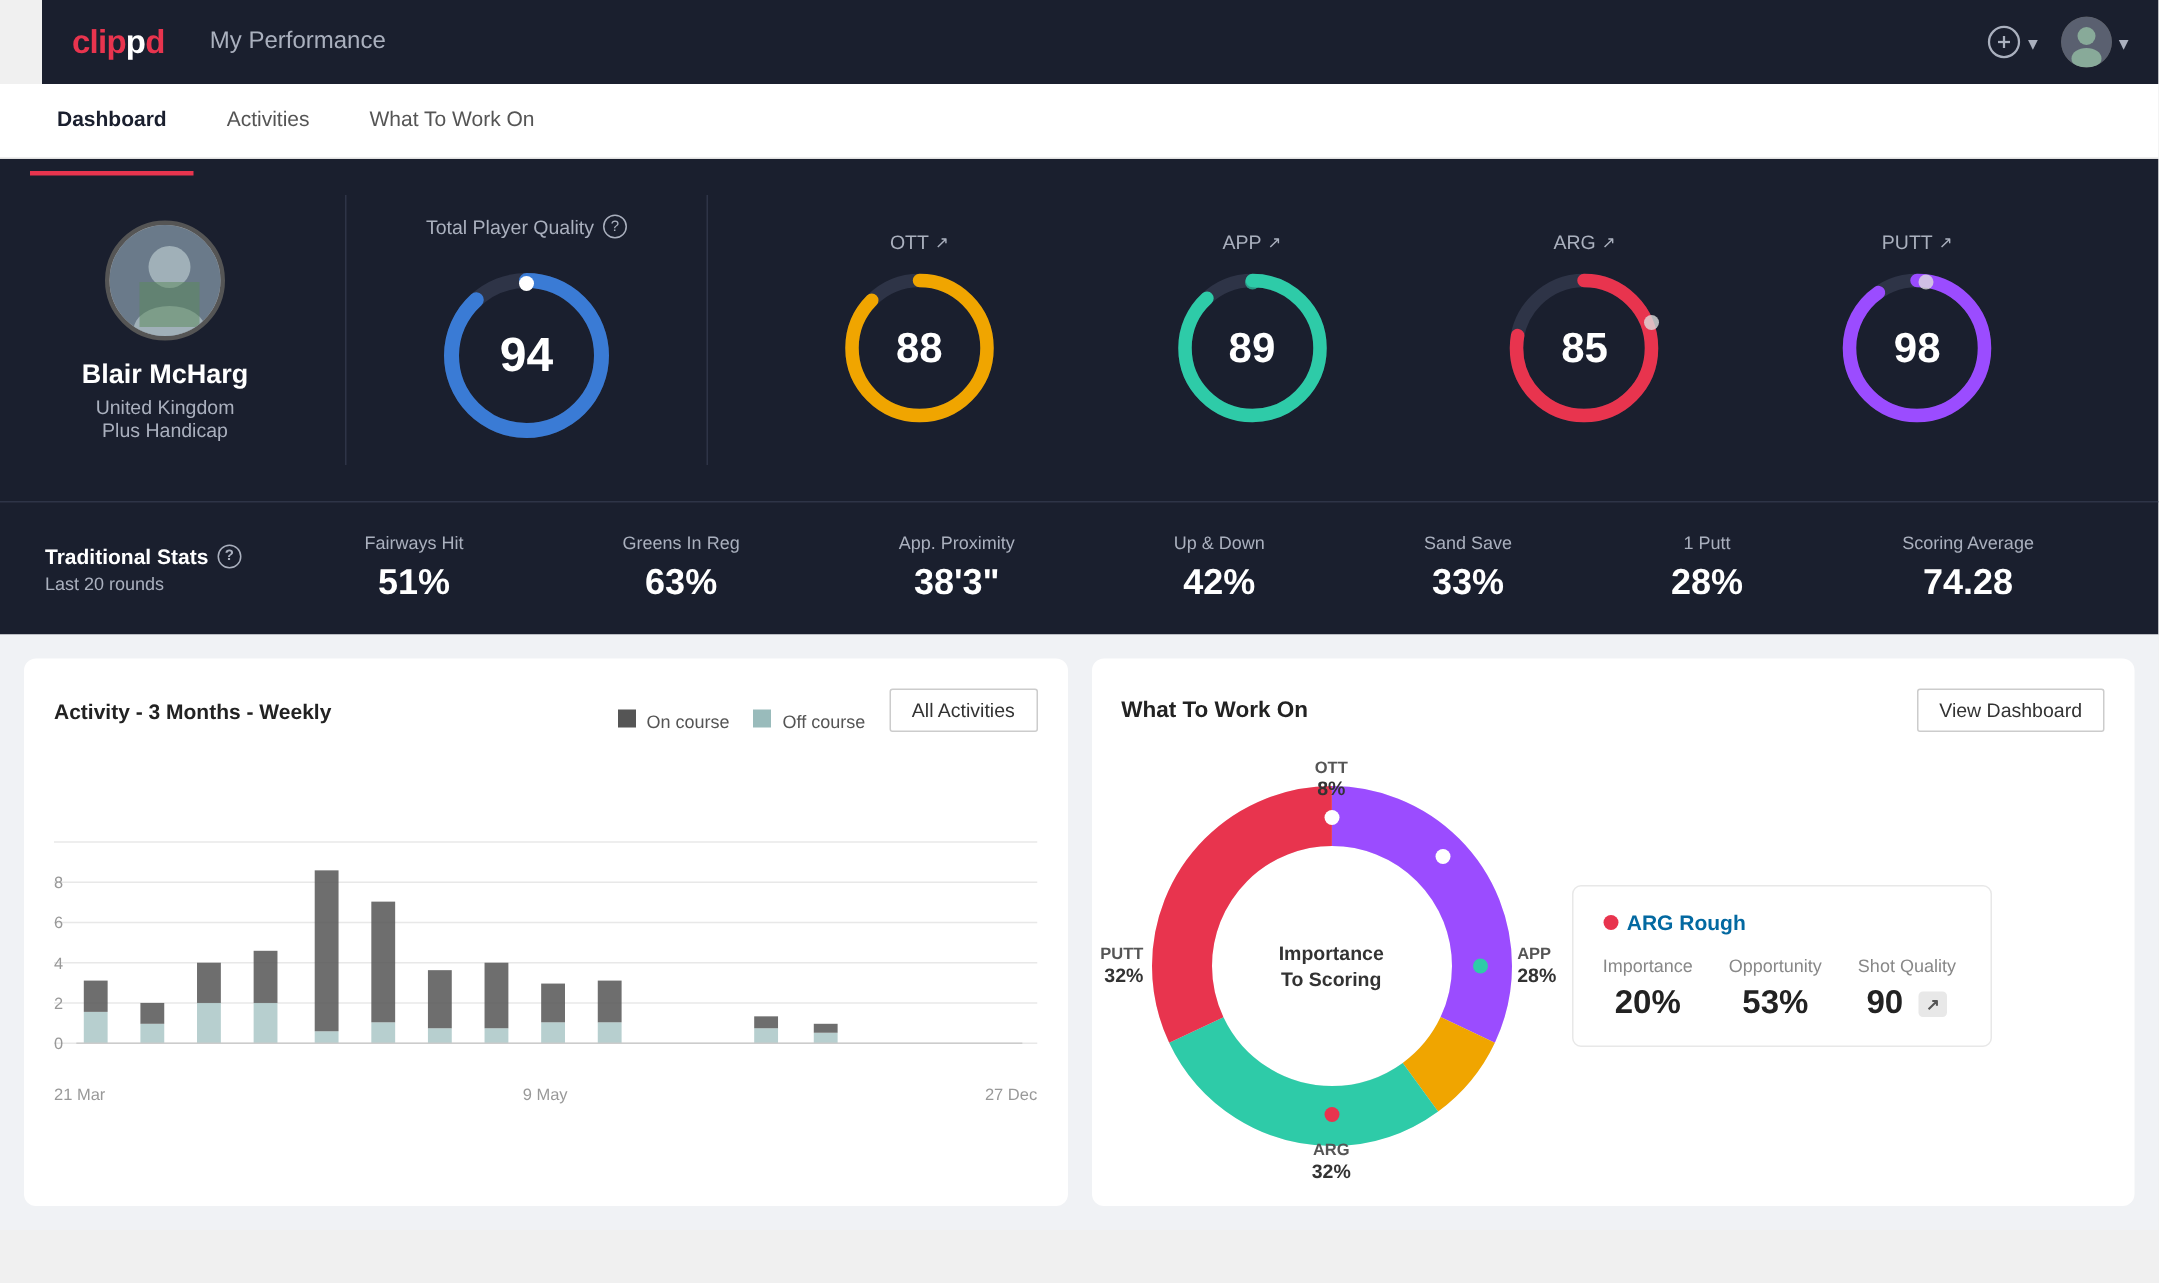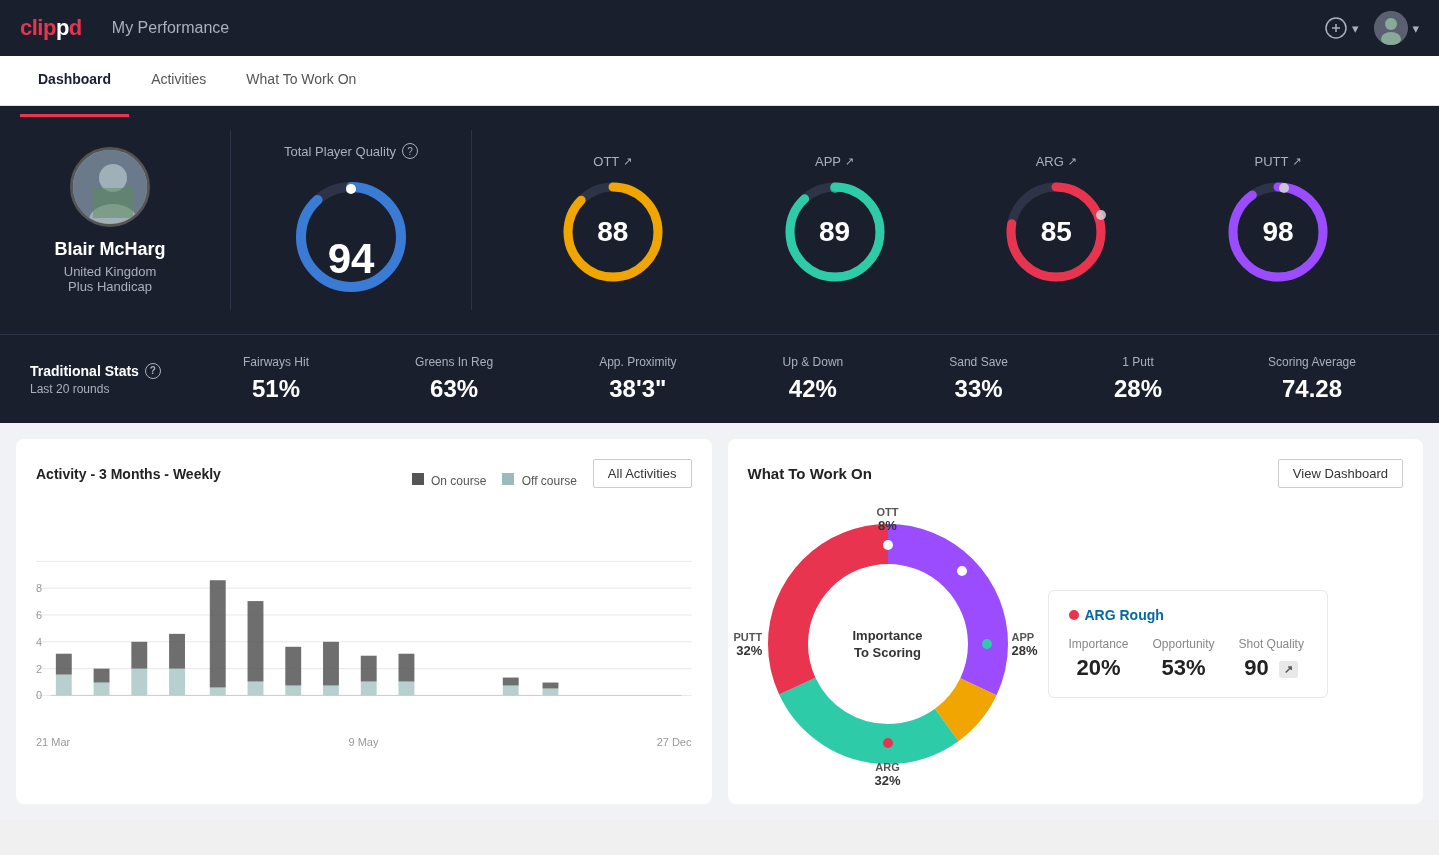--- a/index.html
+++ b/index.html
@@ -6,20 +6,21 @@
     body { font-family: -apple-system, BlinkMacSystemFont, 'Segoe UI', sans-serif; background: #f0f0f0; min-width: 1439px; }
 
     
     .header {
       background: #1a1f2e;
       display: flex;
       align-items: center;
       padding: 0 20px;
       height: 56px;
       justify-content: space-between;
+      margin-left: 28px;
     }
     .logo {
       display: flex;
       align-items: center;
     }
     .logo-text {
       color: #e8344e;
       font-size: 22px;
       font-weight: 700;
       letter-spacing: -0.5px;
@@ -187,21 +188,21 @@
     .chart-area {
       position: relative;
       height: 220px;
     }
     .chart-svg { width: 100%; height: 100%; }
     .chart-labels {
       display: flex;
       justify-content: space-between;
       font-size: 11px;
       color: #999;
-      margin-top: 12px;
+      margin-top: 0;
     }
 
     
     .work-header {
       display: flex;
       align-items: center;
       justify-content: space-between;
       margin-bottom: 16px;
     }
     .work-title { font-size: 15px; font-weight: 600; color: #222; }
@@ -315,21 +316,21 @@
     <div class="total-quality-label">
       <span>Total Player Quality</span>
       <span class="question-icon">?</span>
     </div>
     <div class="gauge-wrap" style="width:120px;height:120px;">
       <svg viewBox="0 0 120 120" width="120" height="120">
         <circle cx="60" cy="60" r="50" fill="none" stroke="#2e3447" stroke-width="10"></circle>
         <circle cx="60" cy="60" r="50" fill="none" stroke="#3a7bd5" stroke-width="10" stroke-dasharray="295" stroke-dashoffset="18" stroke-linecap="round" transform="rotate(-90 60 60)"></circle>
         <circle cx="60" cy="12" r="5" fill="#fff"></circle>
       </svg>
-      <div class="gauge-value" style="font-size:42px;margin-top:22px;">94</div>
+      <div class="gauge-value" style="font-size:32px;">94</div>
     </div>
   </div>
 
   <div class="divider-v"></div>
 
   <div class="scores-section">
 
     <div class="score-item">
       <div class="score-label">
         <span>OTT</span>

